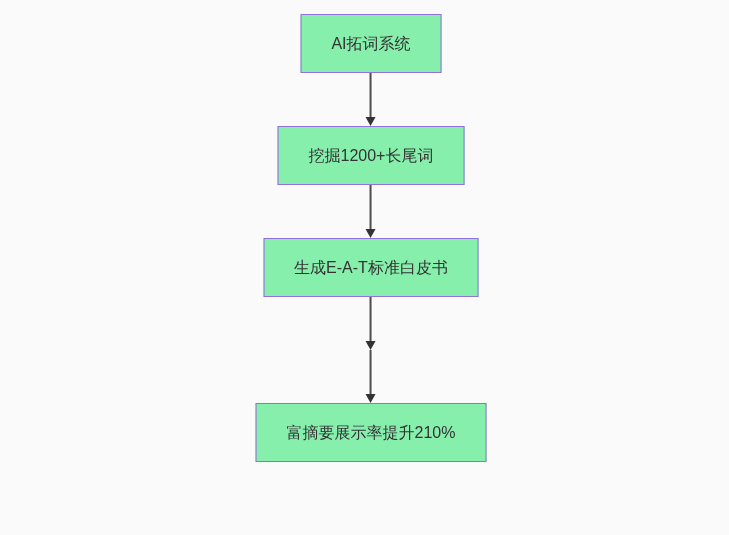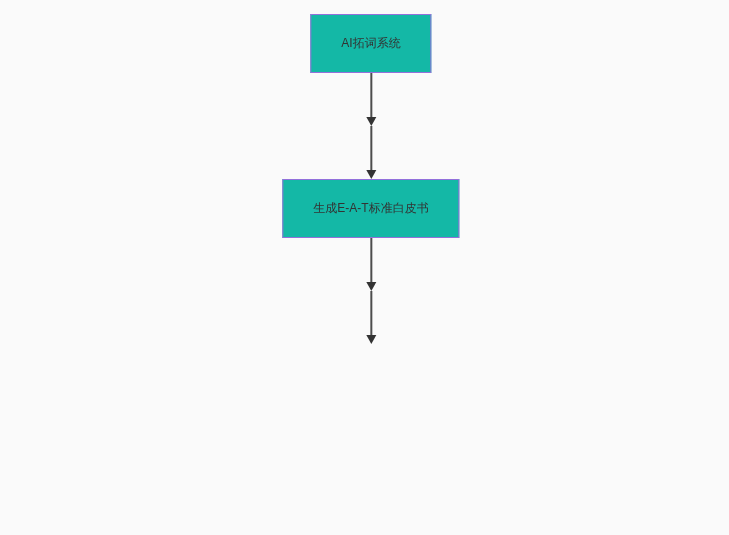--- a/index.html
+++ b/index.html
@@ -20,24 +20,24 @@
     position: absolute;
     left: 371px;
     top: 14px;
     transform: translateX(-50%);
     display: flex;
     flex-direction: column;
     align-items: center;
   }
   .node {
     box-sizing: border-box;
-    background: #14b8a6;
+    background: #86efac;
     border: 1px solid #9370DB;
     color: #333333;
-    font-size: 12px;
+    font-size: 16px;
     line-height: 19px;
     padding: 19px 30px;
     white-space: nowrap;
     text-align: center;
   }
   .arrow {
     display: flex;
     flex-direction: column;
     align-items: center;
     height: 53px;
@@ -61,34 +61,36 @@
 <div class="canvas">
   <div class="flow-column">
 
     <div class="node">AI拓词系统</div>
 
     <div class="arrow">
       <div class="line"></div>
       <div class="head"></div>
     </div>
 
+    <div class="node">挖掘1200+长尾词</div>
 
     <div class="arrow">
       <div class="line"></div>
       <div class="head"></div>
     </div>
 
     <div class="node">生成E-A-T标准白皮书</div>
 
     <div class="arrow">
       <div class="line"></div>
       <div class="head"></div>
     </div>
 
 
     <div class="arrow">
       <div class="line"></div>
       <div class="head"></div>
     </div>
 
+    <div class="node">富摘要展示率提升210%</div>
 
   </div>
 </div>
 
 </body></html>

